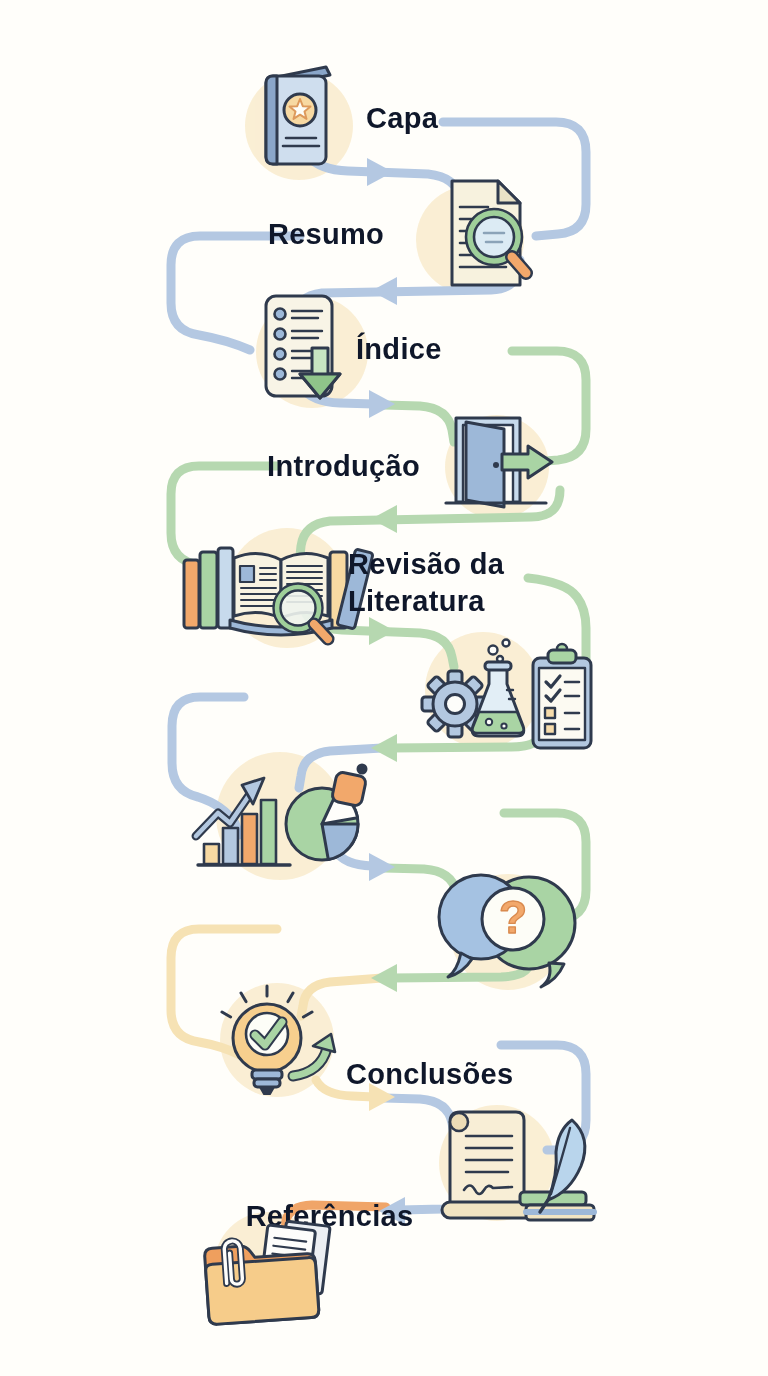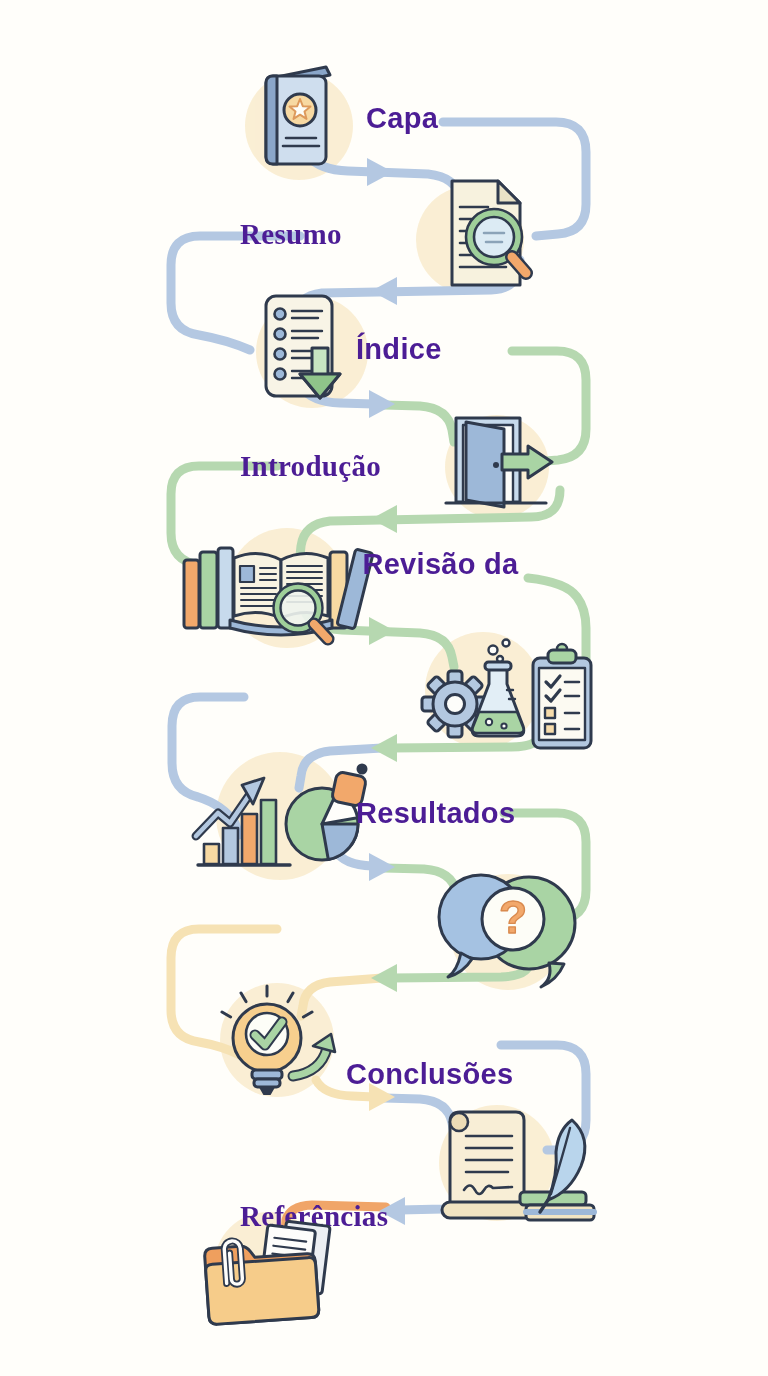--- a/index.html
+++ b/index.html
@@ -8,25 +8,25 @@
     background:#fffefa;
     font-family:"Liberation Sans","DejaVu Sans",sans-serif;
     position:relative;
   }
   .canvas{position:absolute;left:0;top:0;width:768px;height:1376px;}
   .layer{position:absolute;left:0;top:0;}
   .icon{position:absolute;}
   .lbl{
     position:absolute;
     font-weight:700;font-size:29px;line-height:37px;
-    color:#4c1d95;letter-spacing:.3px;white-space:nowrap;
+    color:#0f172a;letter-spacing:.3px;white-space:nowrap;
   }
   .lbl.wrap{white-space:normal;}
-  .r{text-align:left;font-family:Liberation Serif, serif;}
-  .c{text-align:center;}
+  .r{text-align:center;}
+  .c{text-align:left;}
 </style>
 </head>
 <body>
 
 <div class="canvas">
 
 <svg class="layer" width="768" height="1376" viewBox="0 0 768 1376">
   <g fill="#f9ebcb" opacity="0.8">
     <circle cx="299" cy="126" r="54"></circle>
         <circle cx="470" cy="240" r="54"></circle>
@@ -151,21 +151,21 @@
     <path d="M82,48 H98 M82,54 H98 M82,60 H98 M63,68 H98 M63,74 H98 M63,80 H98 M63,86 H96" fill="none" stroke-width="2"></path>
     <path d="M109,46 H144 M109,52 H144 M109,58 H144 M109,64 H144 M109,70 H144 M109,76 H144 M109,82 H140" fill="none" stroke-width="2"></path>
     <circle cx="120" cy="88" r="24" fill="#eef4ee" stroke="none" opacity="0.9"></circle>
     <circle cx="120" cy="88" r="21" fill="none" stroke="#9fcf9a" stroke-width="7"></circle>
     <circle cx="120" cy="88" r="24.5" fill="none" stroke-width="2.4"></circle>
     <circle cx="120" cy="88" r="17.5" fill="none" stroke-width="2.4"></circle>
     <path d="M136,104 L150,119" fill="none" stroke-width="13"></path>
     <path d="M136,104 L150,119" fill="none" stroke="#f2a86b" stroke-width="8"></path>
   </g>
 </svg>
-<div class="lbl c wrap" style="left:348px;top:546px;width:185px"><span>Revisão da</span><br></div>
+<div class="lbl c wrap" style="left:348px;top:546px;width:185px"><span>Revisão da</span><br><span>Literatura</span></div>
 
 <svg class="icon" style="left:415px;top:632px" width="182" height="120" viewBox="0 0 182 120">
   <g stroke="#2f3a4d" stroke-width="3" stroke-linejoin="round" stroke-linecap="round">
     <g fill="#b3c8e0">
       <rect x="33" y="39" width="14" height="13" rx="3"></rect>
       <rect x="33" y="39" width="14" height="13" rx="3" transform="rotate(45 40 72)"></rect>
       <rect x="33" y="39" width="14" height="13" rx="3" transform="rotate(90 40 72)"></rect>
       <rect x="33" y="39" width="14" height="13" rx="3" transform="rotate(135 40 72)"></rect>
       <rect x="33" y="39" width="14" height="13" rx="3" transform="rotate(180 40 72)"></rect>
       <rect x="33" y="39" width="14" height="13" rx="3" transform="rotate(225 40 72)"></rect>
@@ -205,21 +205,20 @@
     <path d="M8,84 L30,61 L42,71 L62,42" fill="none" stroke-width="9"></path>
     <path d="M8,84 L30,61 L42,71 L62,42" fill="none" stroke="#b3c8e0" stroke-width="4.6"></path>
     <polygon points="76,26 54,33 65,52" fill="#b3c8e0" stroke-width="2.8"></polygon>
     <circle cx="134" cy="72" r="36" fill="#a9d4a4"></circle>
     <path d="M134,72 L170,72 A36 36 0 0 1 140.3,107.5 Z" fill="#9db8d8"></path>
     <path d="M134,72 L149.2,39.4 A36 36 0 0 1 169.5,65.8 Z" fill="#fffefb"></path>
     <rect x="146" y="22" width="30" height="30" rx="7" fill="#f2a86b" transform="rotate(12 161 37)"></rect>
     <circle cx="174" cy="17" r="5.5" fill="#2f3a4d" stroke="none"></circle>
   </g>
 </svg>
-<div class="lbl" style="left:356px;top:795px;width:170px">Resultados</div>
 
 <svg class="icon" style="left:425px;top:865px" width="180" height="132" viewBox="0 0 180 132">
   <g stroke="#2f3a4d" stroke-width="3" stroke-linejoin="round" stroke-linecap="round">
     <circle cx="104" cy="58" r="46" fill="#a9d4a4"></circle>
     <path d="M124,98 Q128,114 116,122 Q132,115 139,99 Z" fill="#a9d4a4"></path>
     <circle cx="56" cy="52" r="42" fill="#a5c2e2"></circle>
     <path d="M36,88 Q32,106 23,112 Q38,108 47,94 Z" fill="#a5c2e2"></path>
     <circle cx="88" cy="54" r="31" fill="#fdfdf7"></circle>
     <text x="88" y="68" font-size="46" font-weight="700" text-anchor="middle" fill="#f2a86b" stroke="#d98a4e" stroke-width="1.4" font-family="'Liberation Sans','DejaVu Sans',sans-serif">?</text>
   </g>

